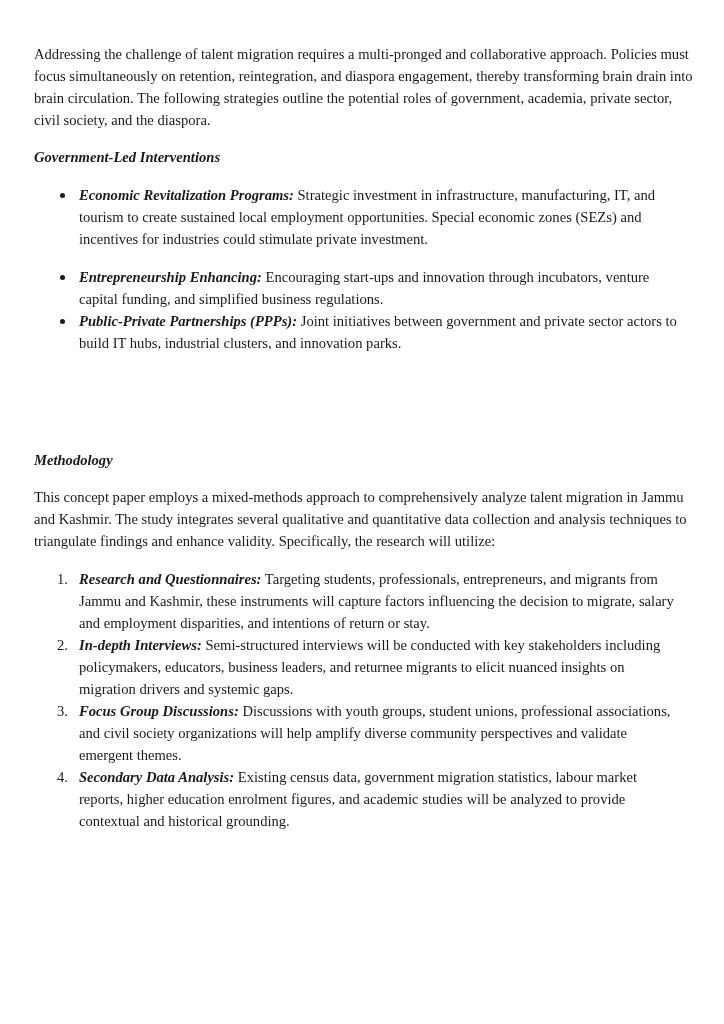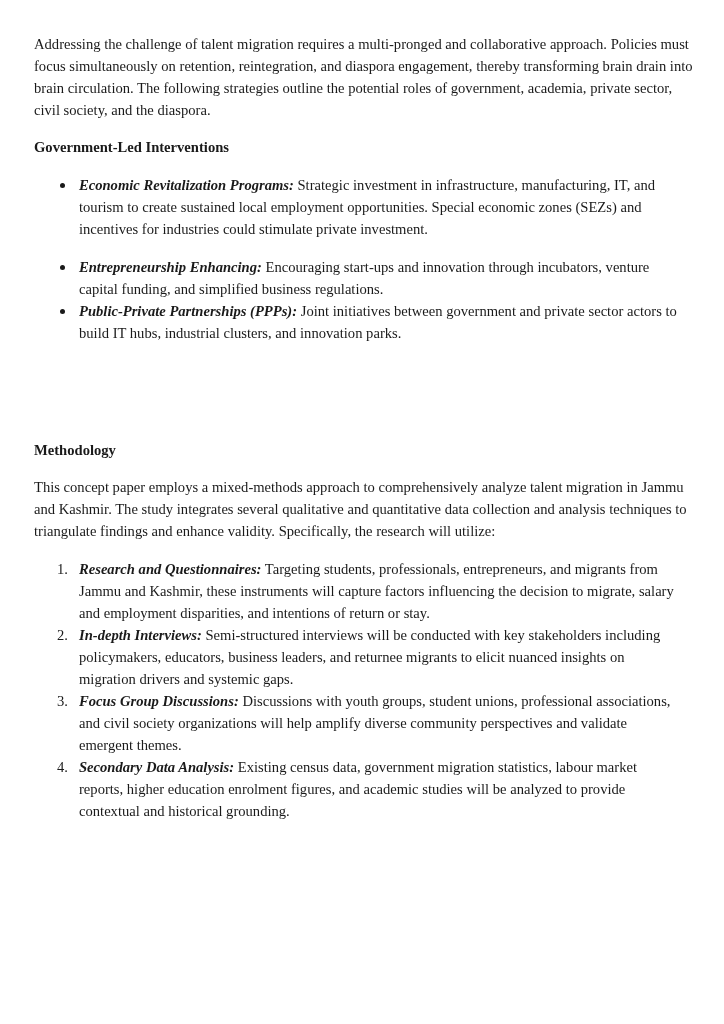--- a/index.html
+++ b/index.html
@@ -12,32 +12,33 @@
     height: 1024px;
     overflow: hidden;
     position: relative;
     font-family: "Liberation Serif", serif;
     font-size: 14.6px;
     color: #1a1a1a;
   }
   .page {
     position: absolute;
     left: 34px;
-    top: 33px;
+    top: 43px;
     width: 660px;
   }
   p {
     margin: 0;
     line-height: 22px;
   }
   .para {
     margin-bottom: 15px;
   }
   .heading {
     font-weight: bold;
+    font-style: italic;
     margin: 0;
     line-height: 22px;
     margin-bottom: 15px;
   }
   ul, ol {
     margin: 16px;
     padding: 0;
     list-style: none;
   }
   .list {

